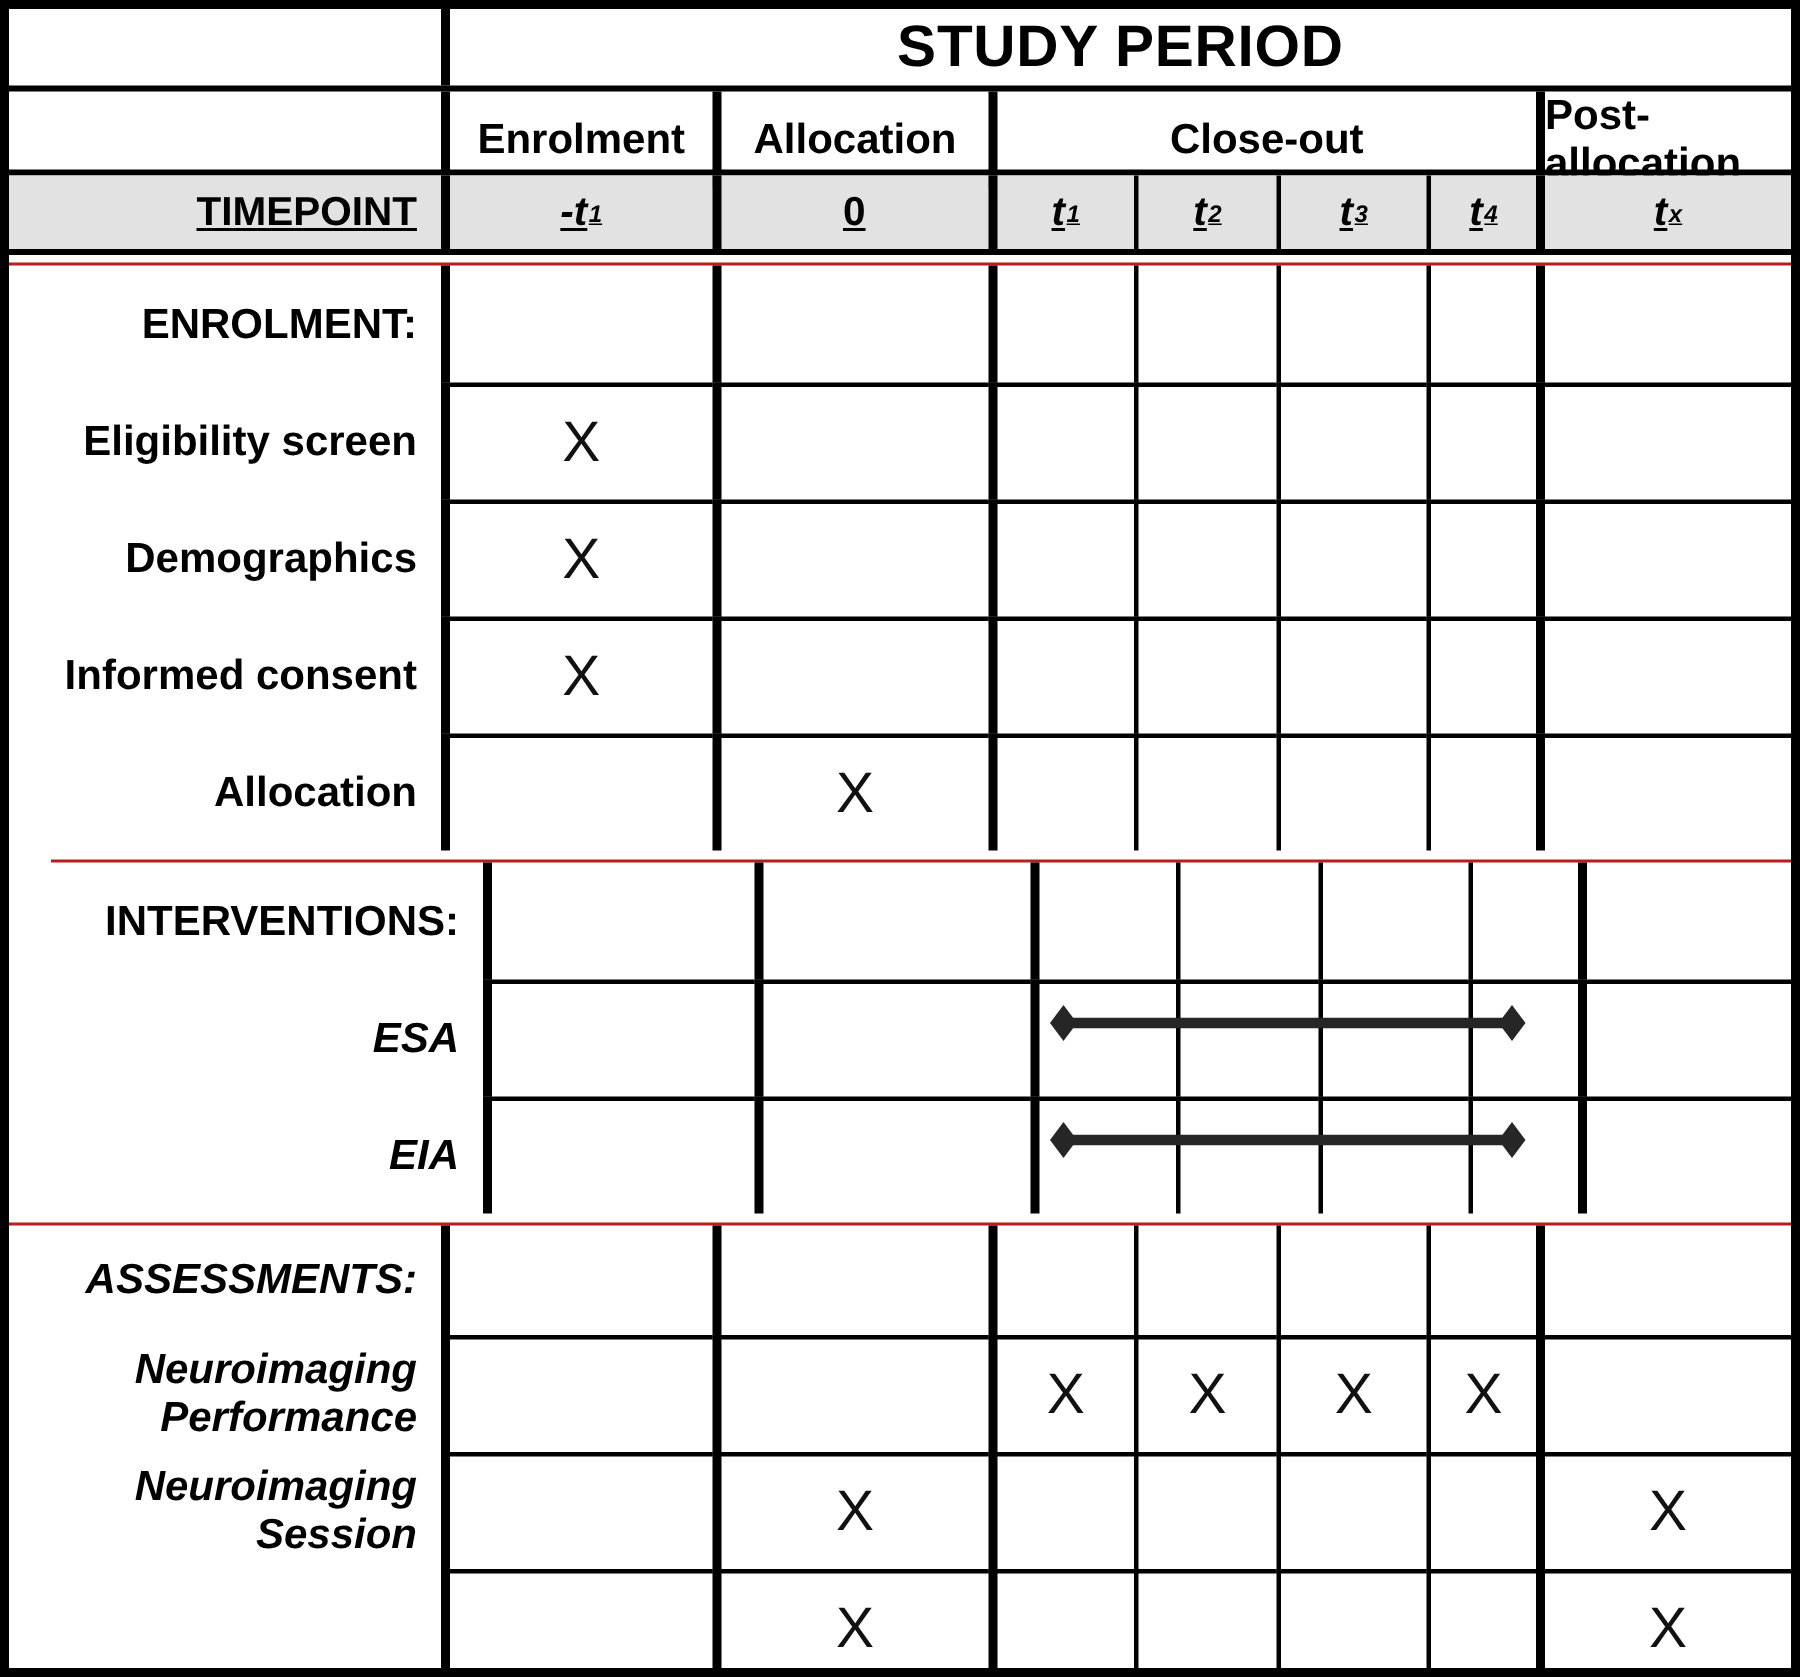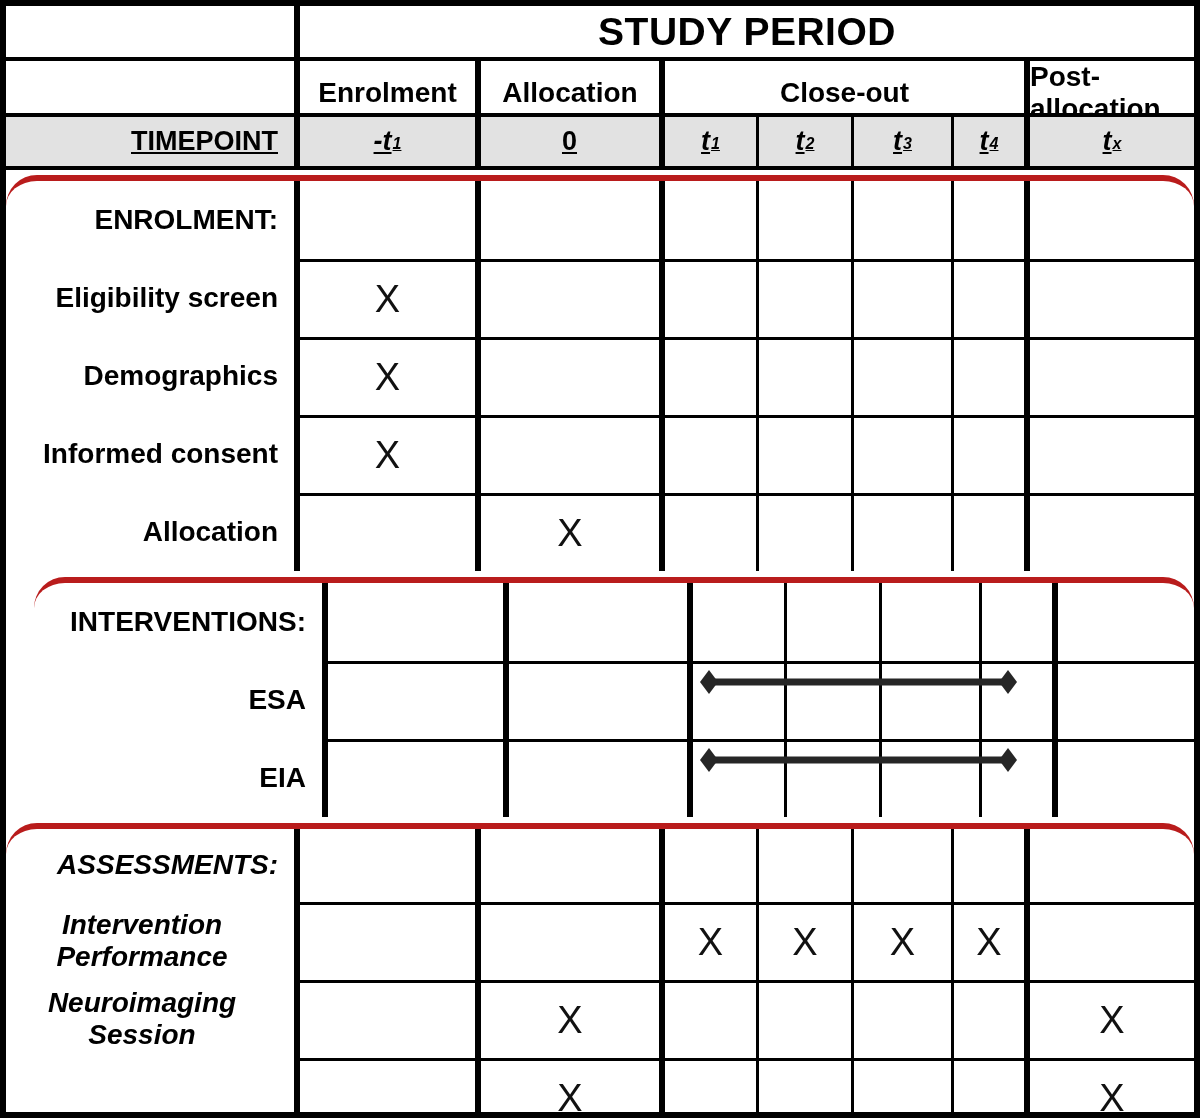--- a/index.html
+++ b/index.html
@@ -25,31 +25,31 @@
   .band-groups .cell{font-size:28px;font-weight:bold;}
   .band-timepoint{height:49px;border-bottom:4px solid #000;text-decoration:underline;}
   .band-timepoint .cell{background:#e2e2e2;font-size:27px;font-weight:bold;}
   .tp-label-cell{justify-content:flex-end !important;padding-right:16px;}
   .tp .base{font-style:italic;}
   .tp.upright .base{font-style:normal;}
   .tp .sub{font-style:italic;font-size:16px;align-self:flex-end;transform:translateY(-4px);margin-left:1px;}
   .tp{display:flex;align-items:center;}
   .dbl-gap{height:5px;background:#fff;}
   
-  .sec{border-top:6px solid #b91c1c;border-radius:31px;}
+  .sec{border-top:2px solid #b91c1c;}
   .sec .labelcol{
     grid-column:1;grid-row:1 / -1;
     display:flex;flex-direction:column;box-sizing:border-box;
   }
   .sec .labelbox{
     box-sizing:border-box;display:flex;align-items:center;justify-content:flex-end;
     padding-right:16px;text-align:right;
     font-size:28px;font-weight:bold;line-height:1.15;
   }
-  .sec .labelbox.it{text-align:center;}
+  .sec .labelbox.it{font-style:italic;}
   .sec-enrolment  .labelbox{height:78px;}
   .sec-interv     .labelbox{height:78px;}
   .sec-assess .labelbox:first-child{height:73px;}
   .sec-assess .labelbox{height:78px;font-style:italic;}
   .sec .dcell{
     box-sizing:border-box;display:flex;align-items:center;justify-content:center;
     font-size:38px;font-weight:400;color:#111;
   }
   .sec-enrolment{height:396px;}
   .sec-enrolment.cols8{grid-template-rows:78px 78px 78px 78px 78px;}
@@ -205,21 +205,21 @@
     <div class="dcell bl6"></div>
     <div class="dcell bl3"></div>
     <div class="dcell bl3"></div>
     <div class="dcell bl3"></div>
     <div class="dcell bl6"></div>
   </div>
 
   <div class="sec sec-assess cols8">
     <div class="labelcol">
       <div class="labelbox">ASSESSMENTS:</div>
-      <div class="labelbox it">Intervention Performance</div>
+      <div class="labelbox it">Neuroimaging Performance</div>
       <div class="labelbox it">Neuroimaging Session</div>
     </div>
 
     <div class="dcell bl6"></div>
     <div class="dcell bl6"></div>
     <div class="dcell bl6"></div>
     <div class="dcell bl3"></div>
     <div class="dcell bl3"></div>
     <div class="dcell bl3"></div>
     <div class="dcell bl6"></div>

